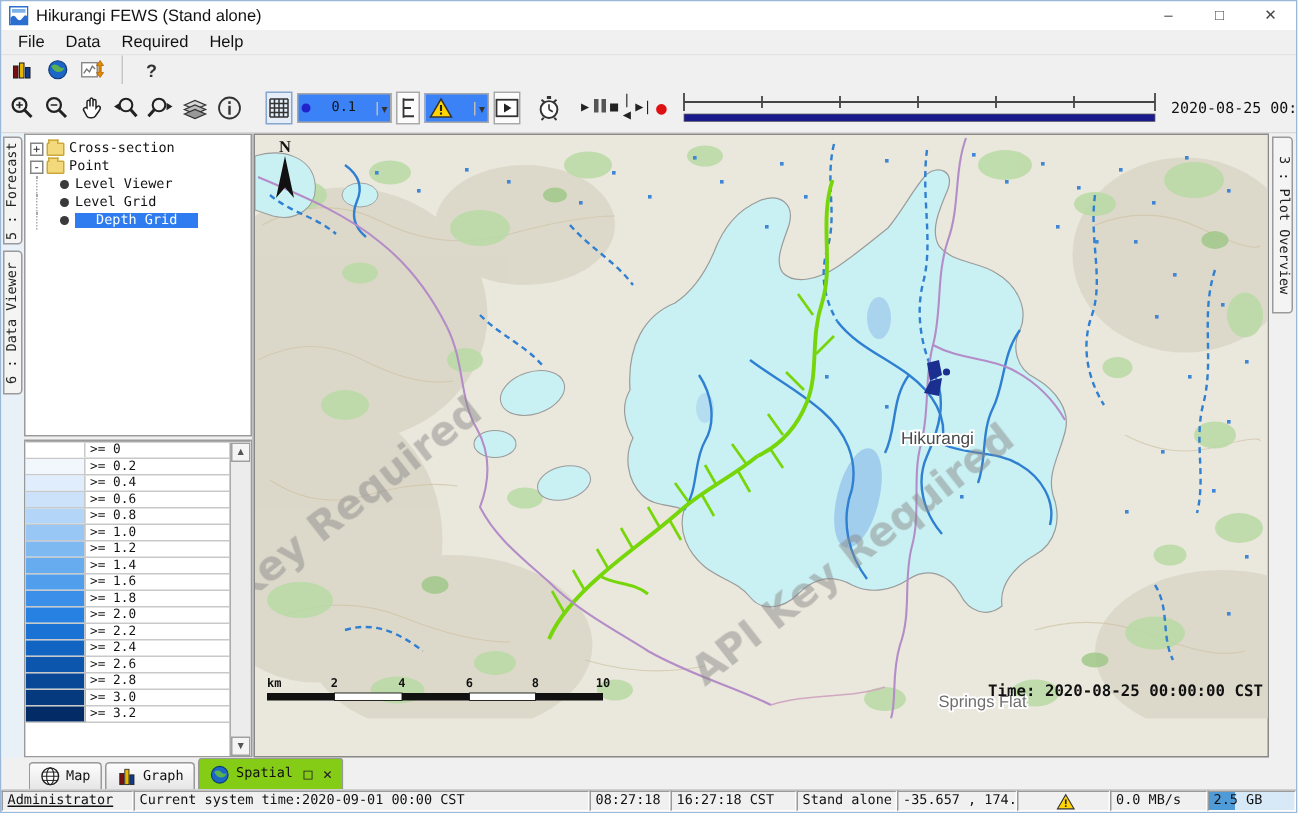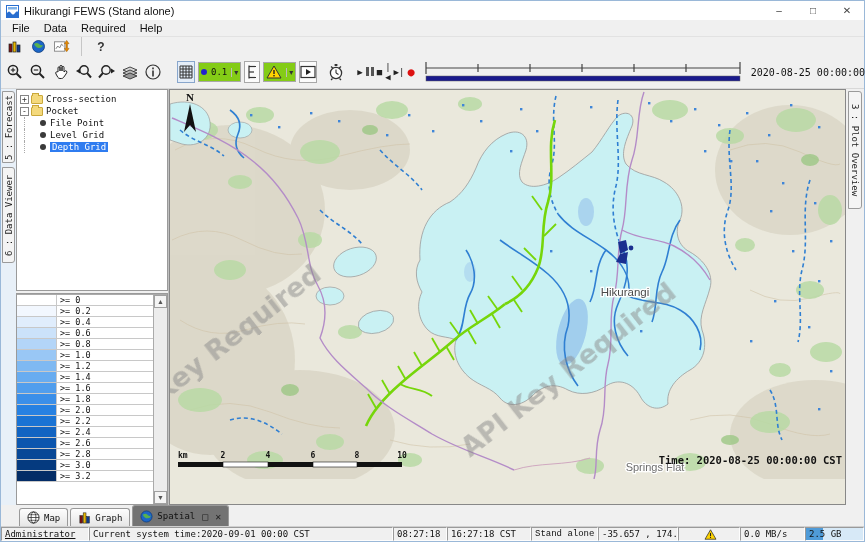--- a/index.html
+++ b/index.html
@@ -28,21 +28,21 @@
   .toolbar2 { height:33px; background:#f0f0f0; display:flex; align-items:center;
     gap:3px; padding:0 4px; flex:0 0 auto; border-bottom:1px solid #d8d8d8; }
   .tb-btn { display:inline-flex; align-items:center; justify-content:center;
     width:22px; height:22px; border:1px solid transparent; }
   .tb-btn.small { width:18px; height:18px; }
   .tb-btn.bordered { border:1px solid #a8a8a8; background:#fbfbfb; }
   .tb-btn.pressed { border:1px solid #88a6cc; background:#e4edf8; }
   .tb-sep { width:1px; height:20px; background:#c6c6c6; margin:0 4px; }
   .tb-text { font-size:12px; font-weight:bold; color:#333; }
   .dd { display:inline-flex; align-items:center; border:1px solid #a8a8a8;
-    background:#84cc16; height:20px; padding:0 2px; gap:4px;justify-content:space-between; }
+    background:#3b82f6; height:20px; padding:0 2px; gap:14px;justify-content:space-between; }
   .dd .caret { font-size:8px; color:#333; border-left:1px solid #bbb; padding-left:2px; }
   .dd .blue-dot { width:6px; height:6px; border-radius:50%; background:#2222cc; }
   .dd .dd-val { font-size:9px; font-family:"DejaVu Sans Mono", monospace; color:#111; }
   .play-btn { font-size:9px; color:#222; width:20px; text-align:center;
     font-family:"DejaVu Sans Mono", monospace; }
   .pause-bars { display:inline-flex; gap:2px; }
   .pause-bars i { width:3px; height:9px; background:#555; }
   .record { color:#dd1111; font-size:12px; }
   .timeline-wrap { display:flex; align-items:center; margin-left:6px; }
   .timeline-date { font-size:10px; font-family:"DejaVu Sans Mono", monospace;
@@ -70,21 +70,21 @@
     font-size:8px; line-height:7px; text-align:center; margin-right:2px;
     flex:0 0 auto; color:#333; }
   .folder { width:12px; height:9px; background:#f4d97c; border:1px solid #caa83a;
     border-radius:1px; margin-right:3px; flex:0 0 auto; position:relative; }
   .folder:before { content:""; position:absolute; top:-3px; left:0; width:5px;
     height:2px; background:#f4d97c; border:1px solid #caa83a; border-bottom:none; }
   .bullet { width:6px; height:6px; border-radius:50%; background:#3a3a3a;
     margin:0 4px 0 0; flex:0 0 auto; }
   .leaf-indent { width:16px; flex:0 0 auto; border-left:1px dotted #aaa;
     height:100%; margin-left:4px; }
-  .tree-label.selected { background:#2f7cf0; color:#fff; padding:0 2px; }
+  .tree-label.selected { background:#2f7cf0; color:#fff; padding:0 14px; }
 
   .legend-pane { flex:1 1 auto; margin-top:2px; border:1px solid #9a9a9a;
     background:#f5f5f5; display:flex; flex-direction:column; overflow:hidden; }
   .legend-check { display:flex; align-items:center; height:16px; padding-left:4px;
     font-size:9px; font-family:"DejaVu Sans Mono", monospace; gap:4px; color:#111; }
   .checkbox { width:8px; height:8px; border:1px solid #777; background:#fff; }
   .legend-table { flex:1 1 auto; display:flex; border-top:1px solid #aaa;
     background:#fff; overflow:hidden; }
   .legend-rows { flex:1 1 auto; }
   .legend-row { display:flex; height:11px; border-bottom:1px solid #c8c8c8; }
@@ -101,21 +101,21 @@
     border:1px solid #888; margin:0; overflow:hidden; }
   .map-wrap svg.map { display:block; }
 
   
   .bottom-tabs { height:22px; background:#f0f0f0; display:flex; align-items:flex-end;
     padding-left:18px; gap:2px; flex:0 0 auto; border-bottom:1px solid #d0d0d0; }
   .btab { display:inline-flex; align-items:center; gap:4px; height:18px;
     border:1px solid #999; border-bottom:none; border-radius:3px 3px 0 0;
     background:linear-gradient(#fdfdfd,#e6e6e6); padding:0 7px;
     font-size:9px; font-family:"DejaVu Sans Mono", monospace; color:#111; }
-  .btab.active { height:21px; background:#737373;text-align:center; }
+  .btab.active { height:21px; background:#84cc16;text-align:center; }
   .btab .tab-ctl { font-size:10px; font-weight:bold; color:#222; margin-left:3px; }
   .logs-row { height:19px; background:#f0f0f0; display:flex; align-items:center;
     padding-left:20px; flex:0 0 auto; }
   .logs-btn { font-size:9px; font-family:"DejaVu Sans Mono", monospace;
     padding:1px 7px; background:#efefef; border:1px solid;
     border-color:#fdfdfd #808080 #808080 #fdfdfd; color:#111; }
 
   
   .statusbar { height:14px; display:flex; background:#f0f0f0; flex:0 0 auto; }
   .sb-cell { border:1px solid; border-color:#9a9a9a #fdfdfd #fdfdfd #9a9a9a;
@@ -321,26 +321,26 @@
     <div class="left-panel">
       <div class="tree-pane" id="treepane">
           <div class="tree-row">
             <span class="expander">+</span>
             <span class="folder"></span>
             <span class="tree-label">Cross-section</span>
           </div>
           <div class="tree-row">
             <span class="expander">-</span>
             <span class="folder"></span>
-            <span class="tree-label">Pocket</span>
+            <span class="tree-label">Point</span>
           </div>
           <div class="tree-row">
             <span class="leaf-indent"></span>
             <span class="bullet"></span>
-            <span class="tree-label">File Point</span>
+            <span class="tree-label">Level Viewer</span>
           </div>
           <div class="tree-row">
             <span class="leaf-indent"></span>
             <span class="bullet"></span>
             <span class="tree-label">Level Grid</span>
           </div>
           <div class="tree-row">
             <span class="leaf-indent"></span>
             <span class="bullet"></span>
             <span class="tree-label selected">Depth Grid</span>
@@ -678,21 +678,21 @@
         <span class="tab-ctl">□</span>
         <span class="tab-ctl">✕</span>
       </span>
     </div>
 
   <div class="statusbar">
     <div class="sb-cell" style="width:88px;text-decoration:underline;">Administrator</div>
     <div class="sb-cell" style="width:304px;">Current system time:2020-09-01 00:00 CST</div>
     <div class="sb-cell" style="width:54px;">08:27:18 GMT</div>
     <div class="sb-cell" style="width:84px;">16:27:18 CST</div>
-    <div class="sb-cell" style="width:67px;font-family:Liberation Mono, monospace;">Stand alone</div>
+    <div class="sb-cell" style="width:67px;">Stand alone</div>
     <div class="sb-cell" style="width:80px;">-35.657 , 174.199</div>
     <div class="sb-cell" style="width:62px; justify-content:center;">
       <svg width="13" height="11" viewBox="0 0 16 14">
           <polygon points="8,1 15,13 1,13" fill="#ffd400" stroke="#333" stroke-width="1"></polygon>
           <rect x="7.3" y="5" width="1.4" height="4" fill="#222"></rect>
           <rect x="7.3" y="10" width="1.4" height="1.4" fill="#222"></rect>
         </svg>
     </div>
     <div class="sb-cell" style="width:65px;">0.0 MB/s</div>
     <div class="sb-cell sb-mem" style="flex: 1 1 0%; background: linear-gradient(to right, rgb(79, 155, 216) 0px, rgb(79, 155, 216) 30%, rgb(215, 233, 247) 30%);">2.5 GB</div>

